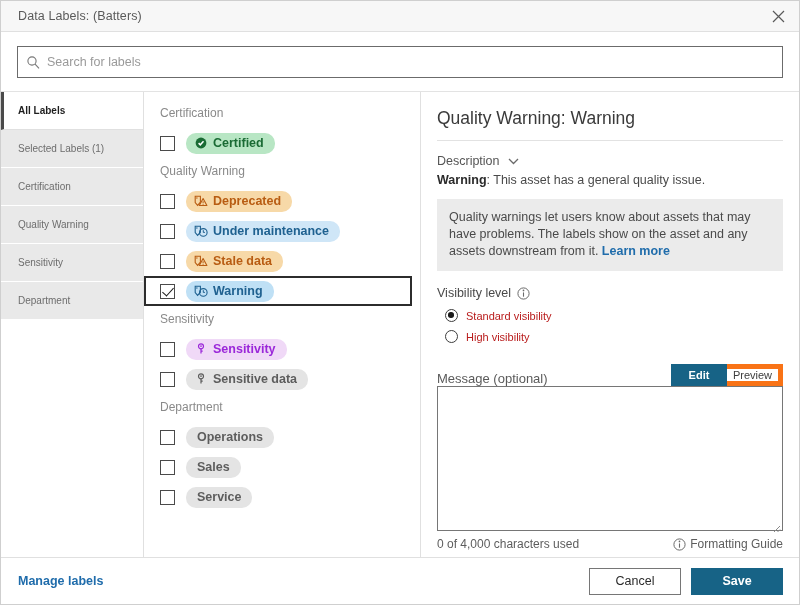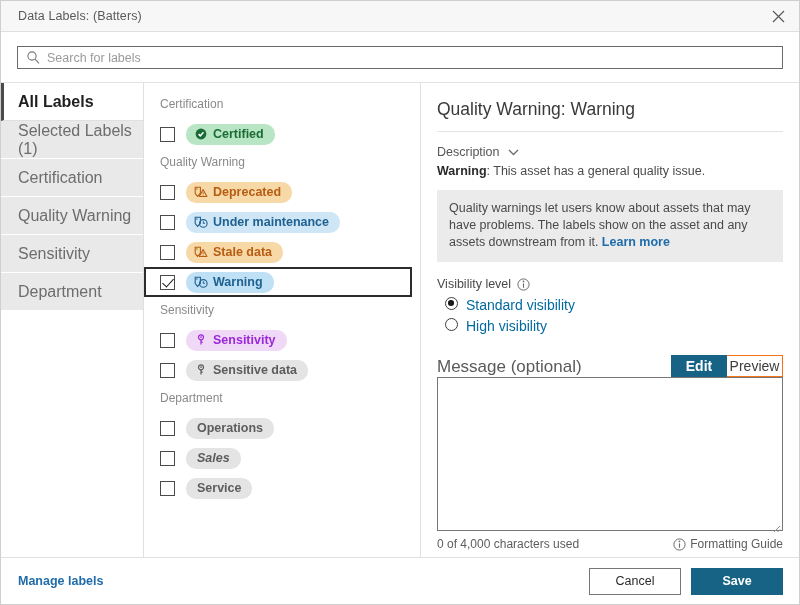--- a/index.html
+++ b/index.html
@@ -37,21 +37,21 @@
     cursor: pointer;
   }
   .close-btn svg { display: block; }
 
   
   .searchwrap {
     padding: 14px 16px 13px 16px;
     background: #ffffff;
   }
   .searchbox {
-    height: 23px;
+    height: 32px;
     border: 1px solid #6b6b6b;
     display: flex; align-items: center;
     padding: 0 8px;
     background: #fff;
   }
   .search-icon { width: 15px; height: 15px; margin-right: 6px; flex: none; }
   .search-placeholder {
     font-size: 12.5px; color: #9a9a9a;
   }
 
@@ -67,21 +67,21 @@
   .sidebar {
     width: 143px; min-width: 143px;
     background: #ffffff;
     border-right: 1px solid #e0e0e0;
     display: flex; flex-direction: column;
   }
   .side-item {
     height: 38px; min-height: 38px;
     display: flex; align-items: center;
     padding-left: 17px;
-    font-size: 16px;
+    font-size: 10px;
     color: #6d6d6d;
     background: #e9e9e9;
     border-bottom: 1px solid #ffffff;
     cursor: pointer;
   }
   .side-item.active {
     background: #ffffff;
     color: #1f1f1f;
     font-weight: bold;
     border-left: 3px solid #4a4a4a;
@@ -177,22 +177,22 @@
   }
   .infobox a { color: #1f6cab; font-weight: bold; text-decoration: none; }
 
   .vis-head {
     display: flex; align-items: center;
     font-size: 12.5px; color: #4a4a4a;
     margin-bottom: 6px;
   }
   .info-i { margin-left: 6px; display: flex; cursor: pointer; }
   .radio-row {
-    display: flex; 
-    font-size: 14px; color: #0369a1;
+    display: flex; align-items: center;
+    font-size: 11px; color: #b91c1c;
     height: 19px;
     margin-bottom: 2px;
     padding-left: 8px;
     cursor: pointer;
   }
   .radio {
     width: 13px; height: 13px; min-width: 13px;
     border: 1.4px solid #3d3d3d;
     border-radius: 50%;
     margin-right: 8px;
@@ -205,28 +205,28 @@
     border-radius: 50%;
     background: #1a1a1a;
   }
 
   .msg-head {
     display: flex; align-items: flex-end;
     margin-top: 16px;
     position: relative;
     height: 22px;
   }
-  .msg-label { font-size: 17px; color: #5a5a5a; }
+  .msg-label { font-size: 13px; color: #5a5a5a; }
   .msg-tabs { position: absolute; right: 0; bottom: 0; display: flex; }
   .msg-tab {
     height: 22px;
     min-width: 56px;
     display: flex; align-items: center; justify-content: center;
-    font-size: 14px;
-    border: 1px solid #f97316;
+    font-size: 11px;
+    border: 5px solid #f97316;
     background: #fff; color: #3d3d3d;
     cursor: pointer;
   }
   .msg-tab + .msg-tab { border-left: none; }
   .msg-tab.active {
     background: #176386; color: #ffffff; font-weight: bold;
     border-color: #176386;
   }
   .textarea {
     flex: 1;
@@ -433,21 +433,21 @@
           </div>
           <div class="group-title">Department</div>
           <div class="lbl-row">
             <div class="cbox"></div>
             <span class="pill plain" style="background: rgb(228, 228, 228); color: rgb(93, 93, 93);">
               <span>Operations</span>
             </span>
           </div>
           <div class="lbl-row">
             <div class="cbox"></div>
-            <span class="pill plain" style="background: rgb(228, 228, 228); color: rgb(93, 93, 93); font-style: italic;">
+            <span class="pill plain" style="background: rgb(228, 228, 228); color: rgb(93, 93, 93);">
               <span>Sales</span>
             </span>
           </div>
           <div class="lbl-row">
             <div class="cbox"></div>
             <span class="pill plain" style="background: rgb(228, 228, 228); color: rgb(93, 93, 93);">
               <span>Service</span>
             </span>
           </div>
         </div>

